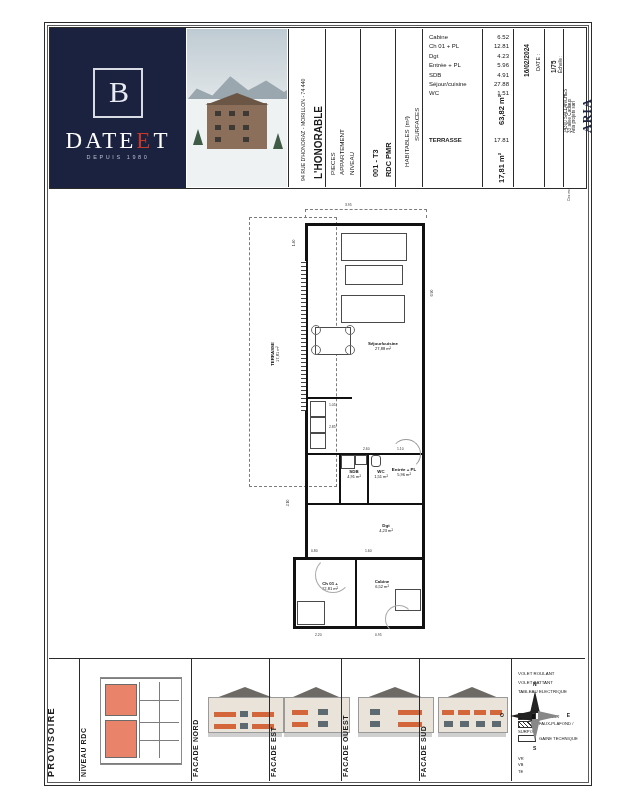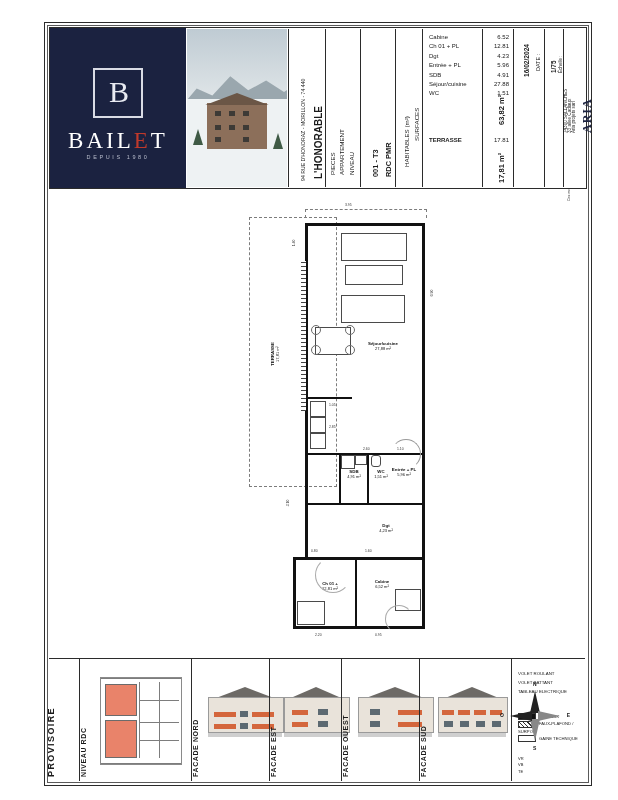--- a/index.html
+++ b/index.html
@@ -111,21 +111,21 @@
 
 <div id="sheet">
 
   <div class="frame"></div>
   <div class="frame-inner"></div>
 
   <div class="titleblock">
 
     <div class="tb-logo">
       <div class="logo-mark">B</div>
-      <div class="logo-word"><span>BAIL</span><span class="accent">E</span><span>T</span></div>
+      <div class="logo-word"><span>DATE</span><span class="accent">E</span><span>T</span></div>
       <div class="logo-sub">DEPUIS 1980</div>
     </div>
 
     <div class="tb-photo">
       <div class="ph-sky"></div>
       <div class="ph-mount"></div>
       <div class="ph-snow"></div>
       <div class="ph-build"></div>
       <div class="ph-roof"></div>
       <div class="ph-win" style="left:28px;top:82px;"></div>

